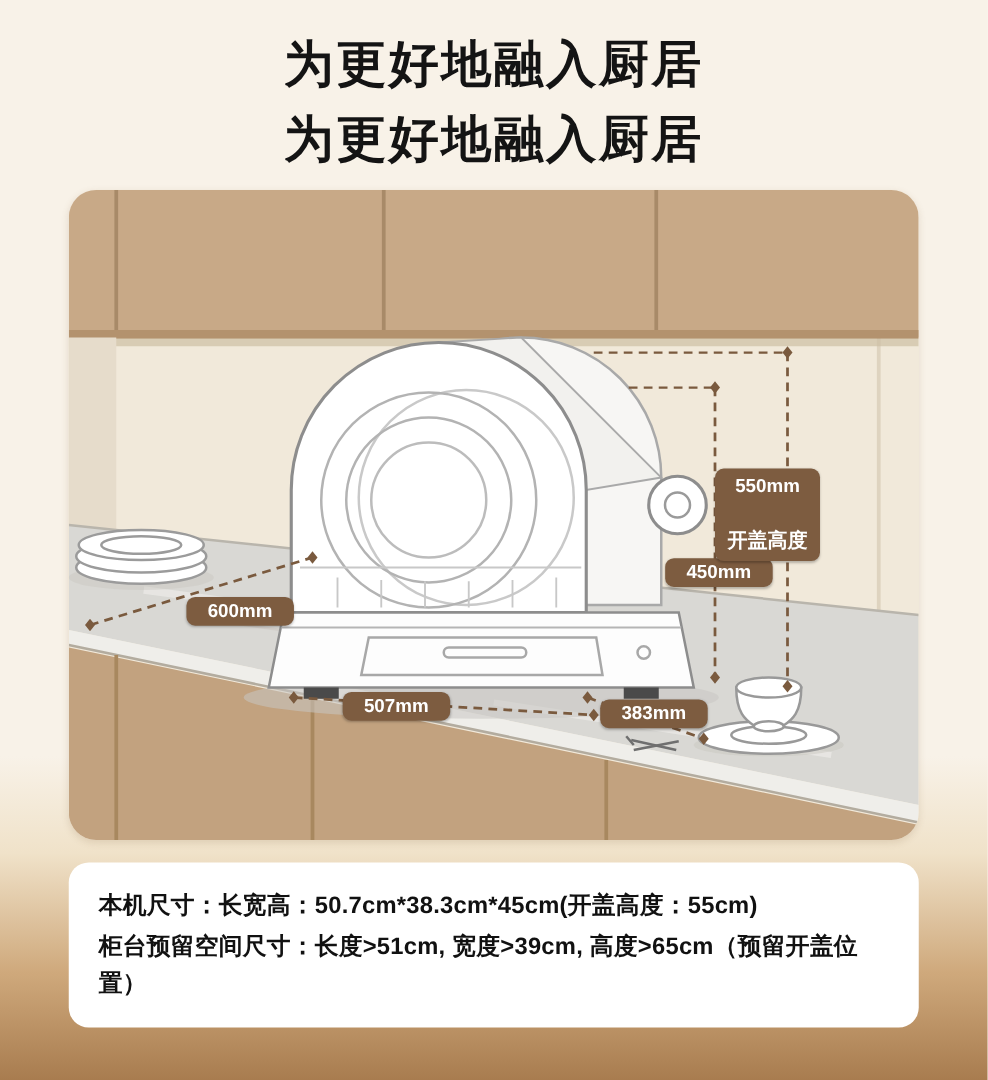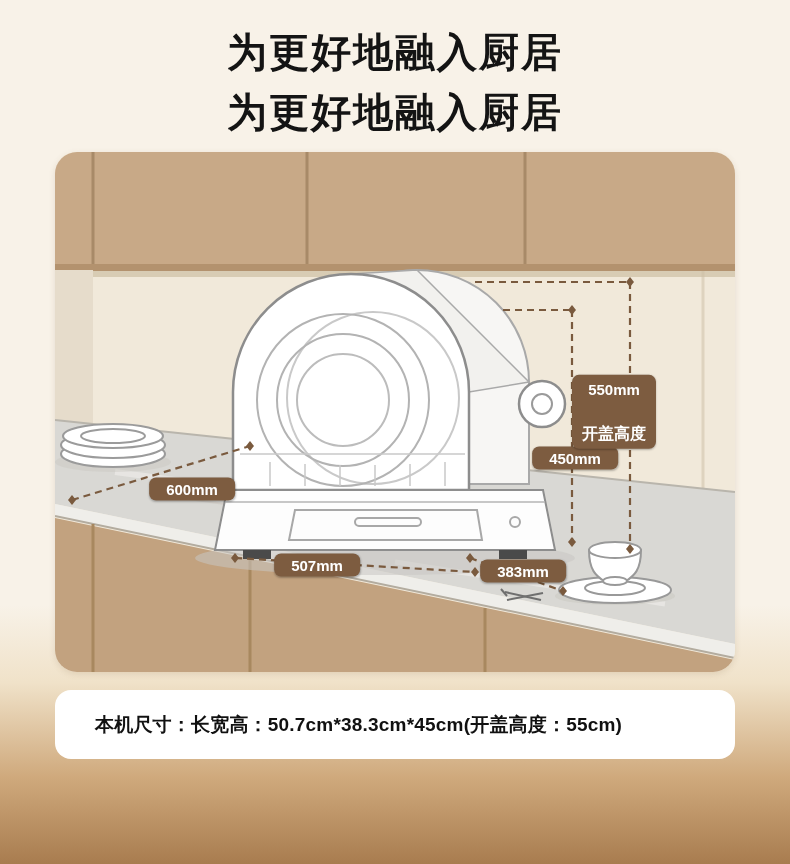--- a/index.html
+++ b/index.html
@@ -35,21 +35,21 @@
   .badge-507{left:262px;top:413px;}
   .badge-383{left:468px;top:419px;}
   .badge-450{left:520px;top:306px;}
   .badge-550{left:559px;top:260px;gap:24px;}
 
   
   .spec-card{
     width:632px;margin:18px auto 0 auto;background:#ffffff;border-radius:16px;
     padding:16px 24px;color:#111111;
   }
-  .spec-line{font-size:19px;font-weight:700;line-height:1.55;margin:4px 16px;letter-spacing:0.2px;}
+  .spec-line{font-size:19px;font-weight:700;line-height:1.55;margin:4px 0;letter-spacing:0.2px;}
 </style>
 </head>
 <body>
 
 <div class="page">
 
   <div class="title-block">
     <div class="title-line">为更好地融入厨居</div>
     <div class="title-line">为更好地融入厨居</div>
   </div>
@@ -180,15 +180,16 @@
       <span>450mm</span>
     </div>
     <div class="dim-badge two-line badge-550">
       <span>550mm</span>
       <span class="sub">开盖高度</span>
     </div>
   </div>
 
   <div class="spec-card">
     <div class="spec-line">本机尺寸：长宽高：50.7cm*38.3cm*45cm(开盖高度：55cm)</div>
+    <div class="spec-line">柜台预留空间尺寸：长度&gt;51cm, 宽度&gt;39cm, 高度&gt;65cm（预留开盖位置）</div>
   </div>
 
 </div>
 
 </body></html>

